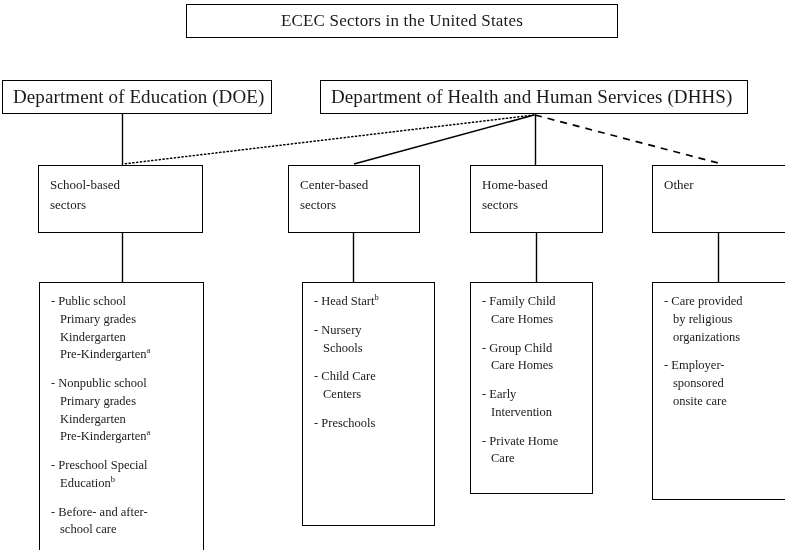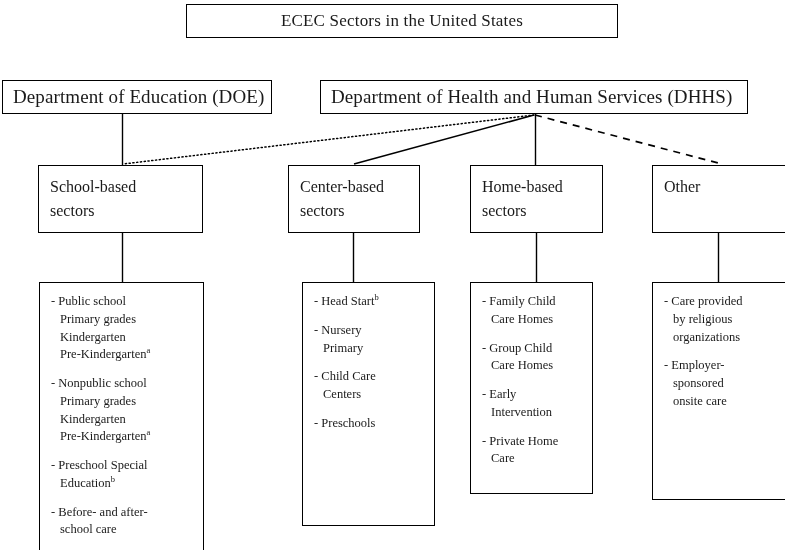--- a/index.html
+++ b/index.html
@@ -31,21 +31,21 @@
     letter-spacing: 0.2px;
   }
   .dept-box {
     display: flex;
     align-items: center;
     font-size: 19px;
     padding-left: 10px;
     letter-spacing: 0.1px;
   }
   .sector-box {
-    font-size: 16px;
+    font-size: 13px;
     padding: 9px 0 0 11px;
     line-height: 1.5;
   }
   .detail-box {
     font-size: 12.5px;
     padding: 10px 6px 0 11px;
     line-height: 1.42;
   }
   .detail-group {
     margin-bottom: 11px;
@@ -151,21 +151,21 @@
         <div class="d-sub">school care</div>
       </div>
     </div>
 
   <div class="box detail-box" style="left:302px; top:282px; width:133px; height:244px;">
       <div class="detail-group">
         <div class="d-head">- Head Start<sup>b</sup></div>
       </div>
       <div class="detail-group">
         <div class="d-head">- Nursery</div>
-        <div class="d-sub">Primary</div>
+        <div class="d-sub">Schools</div>
       </div>
       <div class="detail-group">
         <div class="d-head">- Child Care</div>
         <div class="d-sub">Centers</div>
       </div>
       <div class="detail-group">
         <div class="d-head">- Preschools</div>
       </div>
     </div>
 

